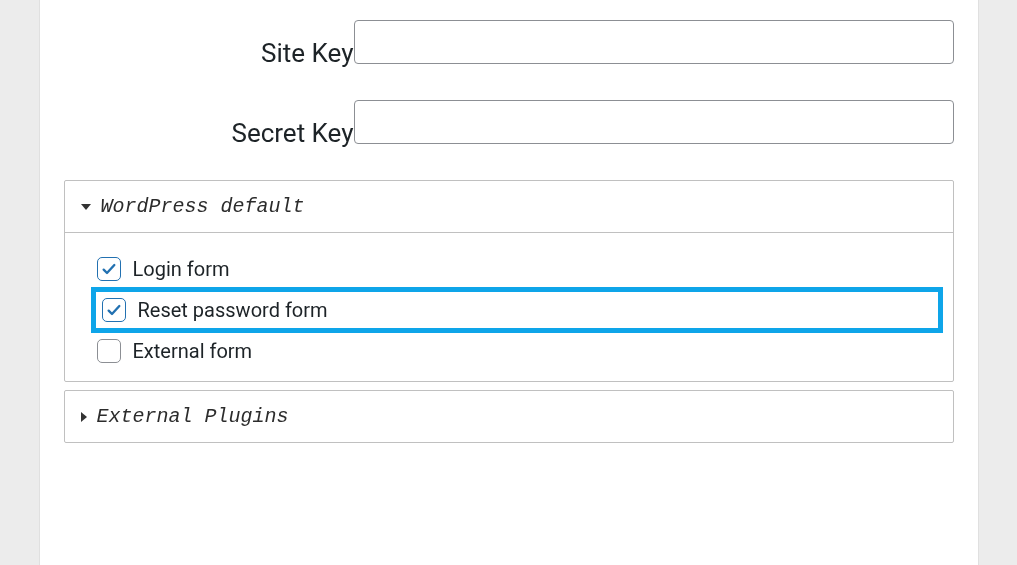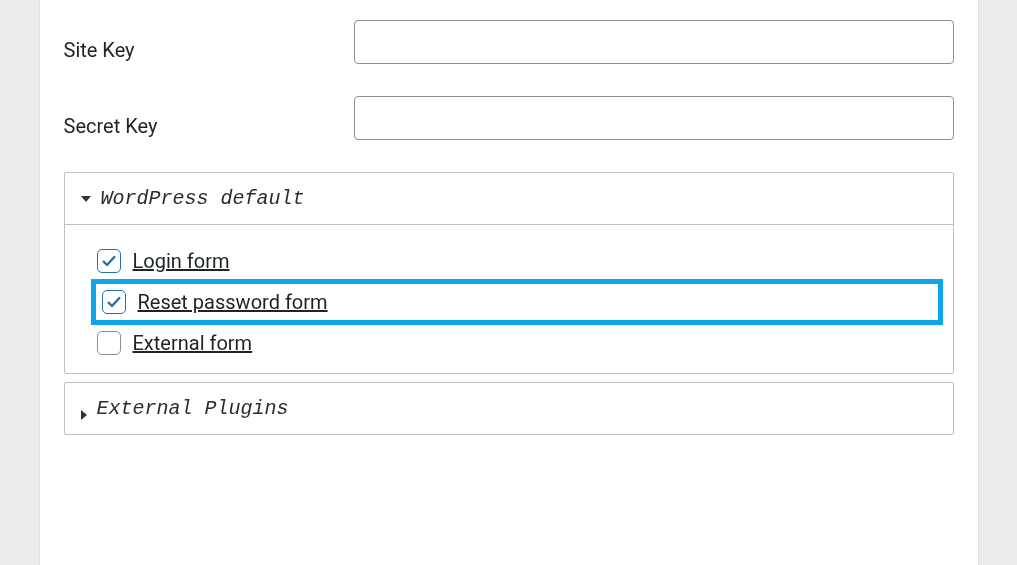--- a/index.html
+++ b/index.html
@@ -21,22 +21,23 @@
       padding: 20px 24px 30px 24px;
     }
     .row {
       display: flex;
       align-items: flex-start;
       margin-bottom: 32px;
     }
     .label-col {
       width: 290px;
       padding-top: 18px;
-      font-size: 20px;
+      font-size: 26px;
       color: #1d2327;
+      text-align: right;
     }
     .control-col {
       flex: 1;
     }
     input.text-input {
       width: 100%;
       height: 44px;
       border: 1px solid #8c8f94;
       border-radius: 4px;
       padding: 0 10px;
@@ -52,21 +53,20 @@
       display: flex;
       align-items: center;
       padding: 14px 16px;
       cursor: pointer;
       font-family: Liberation Mono, monospace;
     }
     .section-header.collapsed {
       border: 1px solid #c0c0c0;
       border-radius: 2px;
       margin-top: 8px;
-      align-items: flex-end;
     }
     .sec-title {
       font-style: italic;
       font-size: 20px;
       color: #2c2c2c;
       margin-left: 10px;
     }
     .caret {
       width: 0; height: 0;
       display: inline-block;
@@ -77,21 +77,20 @@
       border-top: 6px solid #333;
     }
     .caret.right {
       border-top: 5px solid transparent;
       border-bottom: 5px solid transparent;
       border-left: 6px solid #333;
     }
     .section-body {
       padding: 18px 16px 12px 32px;
       border-top: 1px solid #c0c0c0;
-      text-decoration: underline;
     }
     .check-row {
       display: flex;
       align-items: center;
       padding: 6px 0;
     }
     .check-row.highlight {
       border: 5px solid #0ea5e9;
       padding: 6px 6px;
       margin: 0 -6px;

